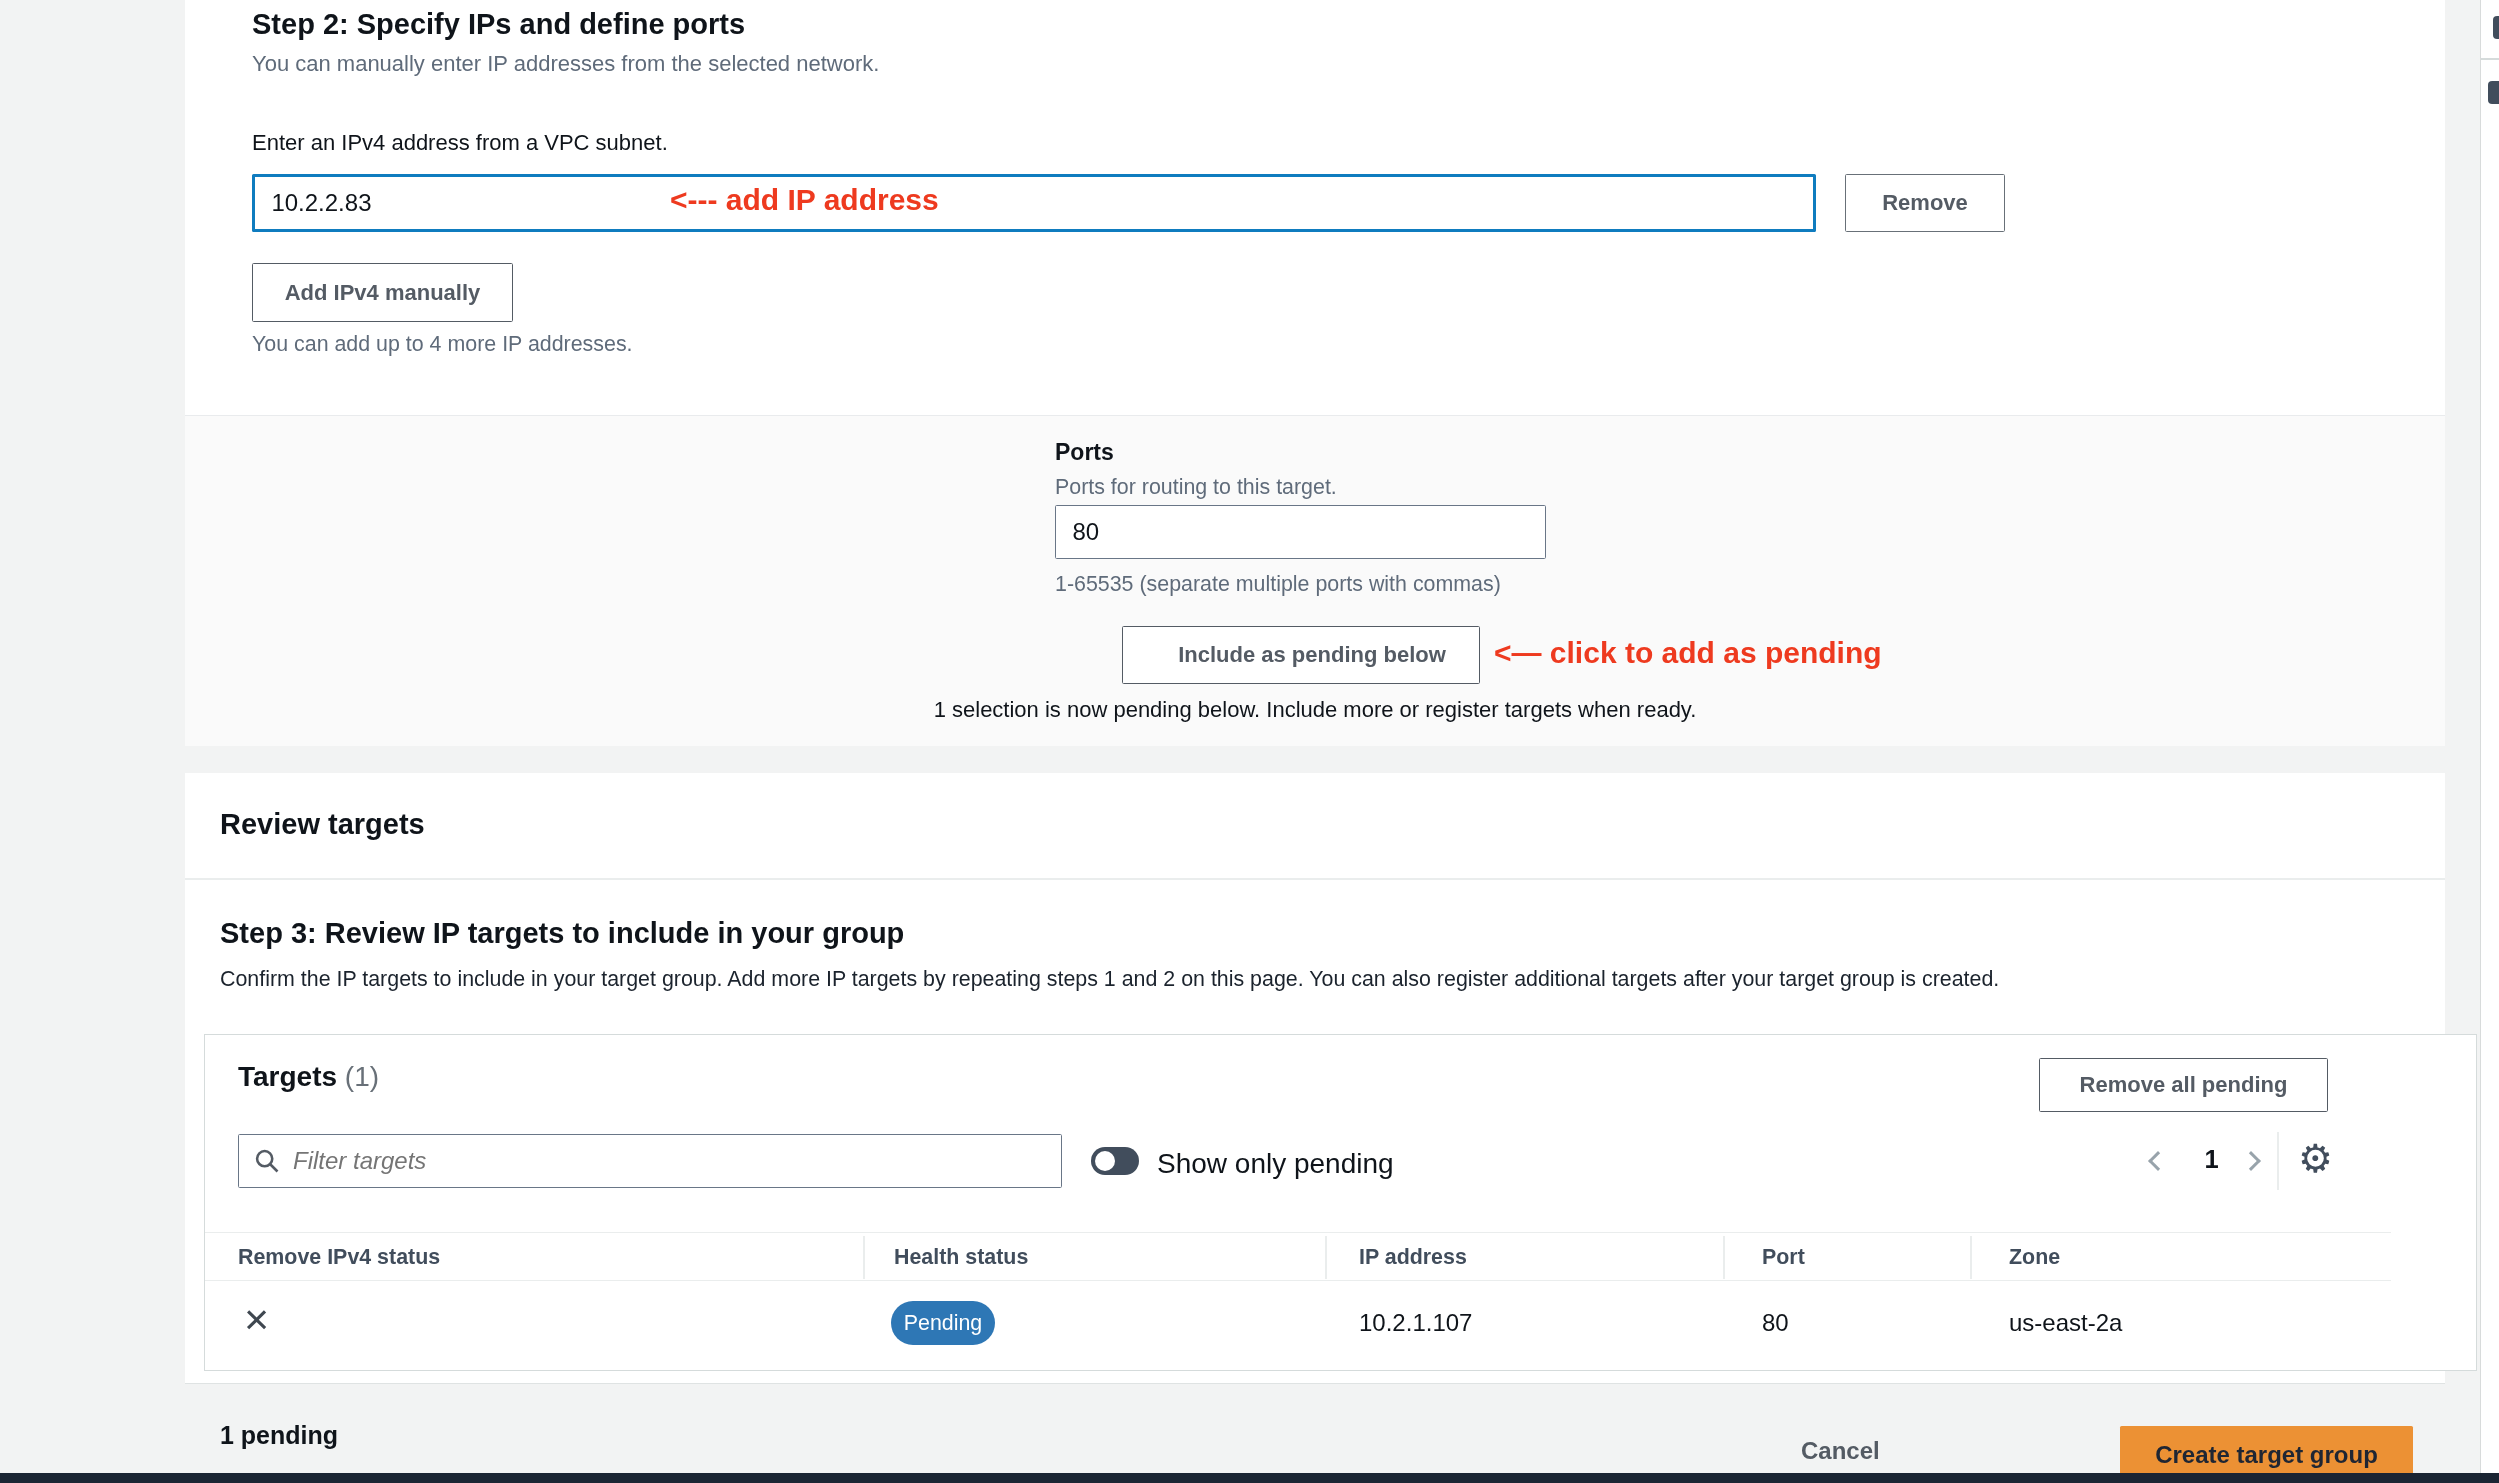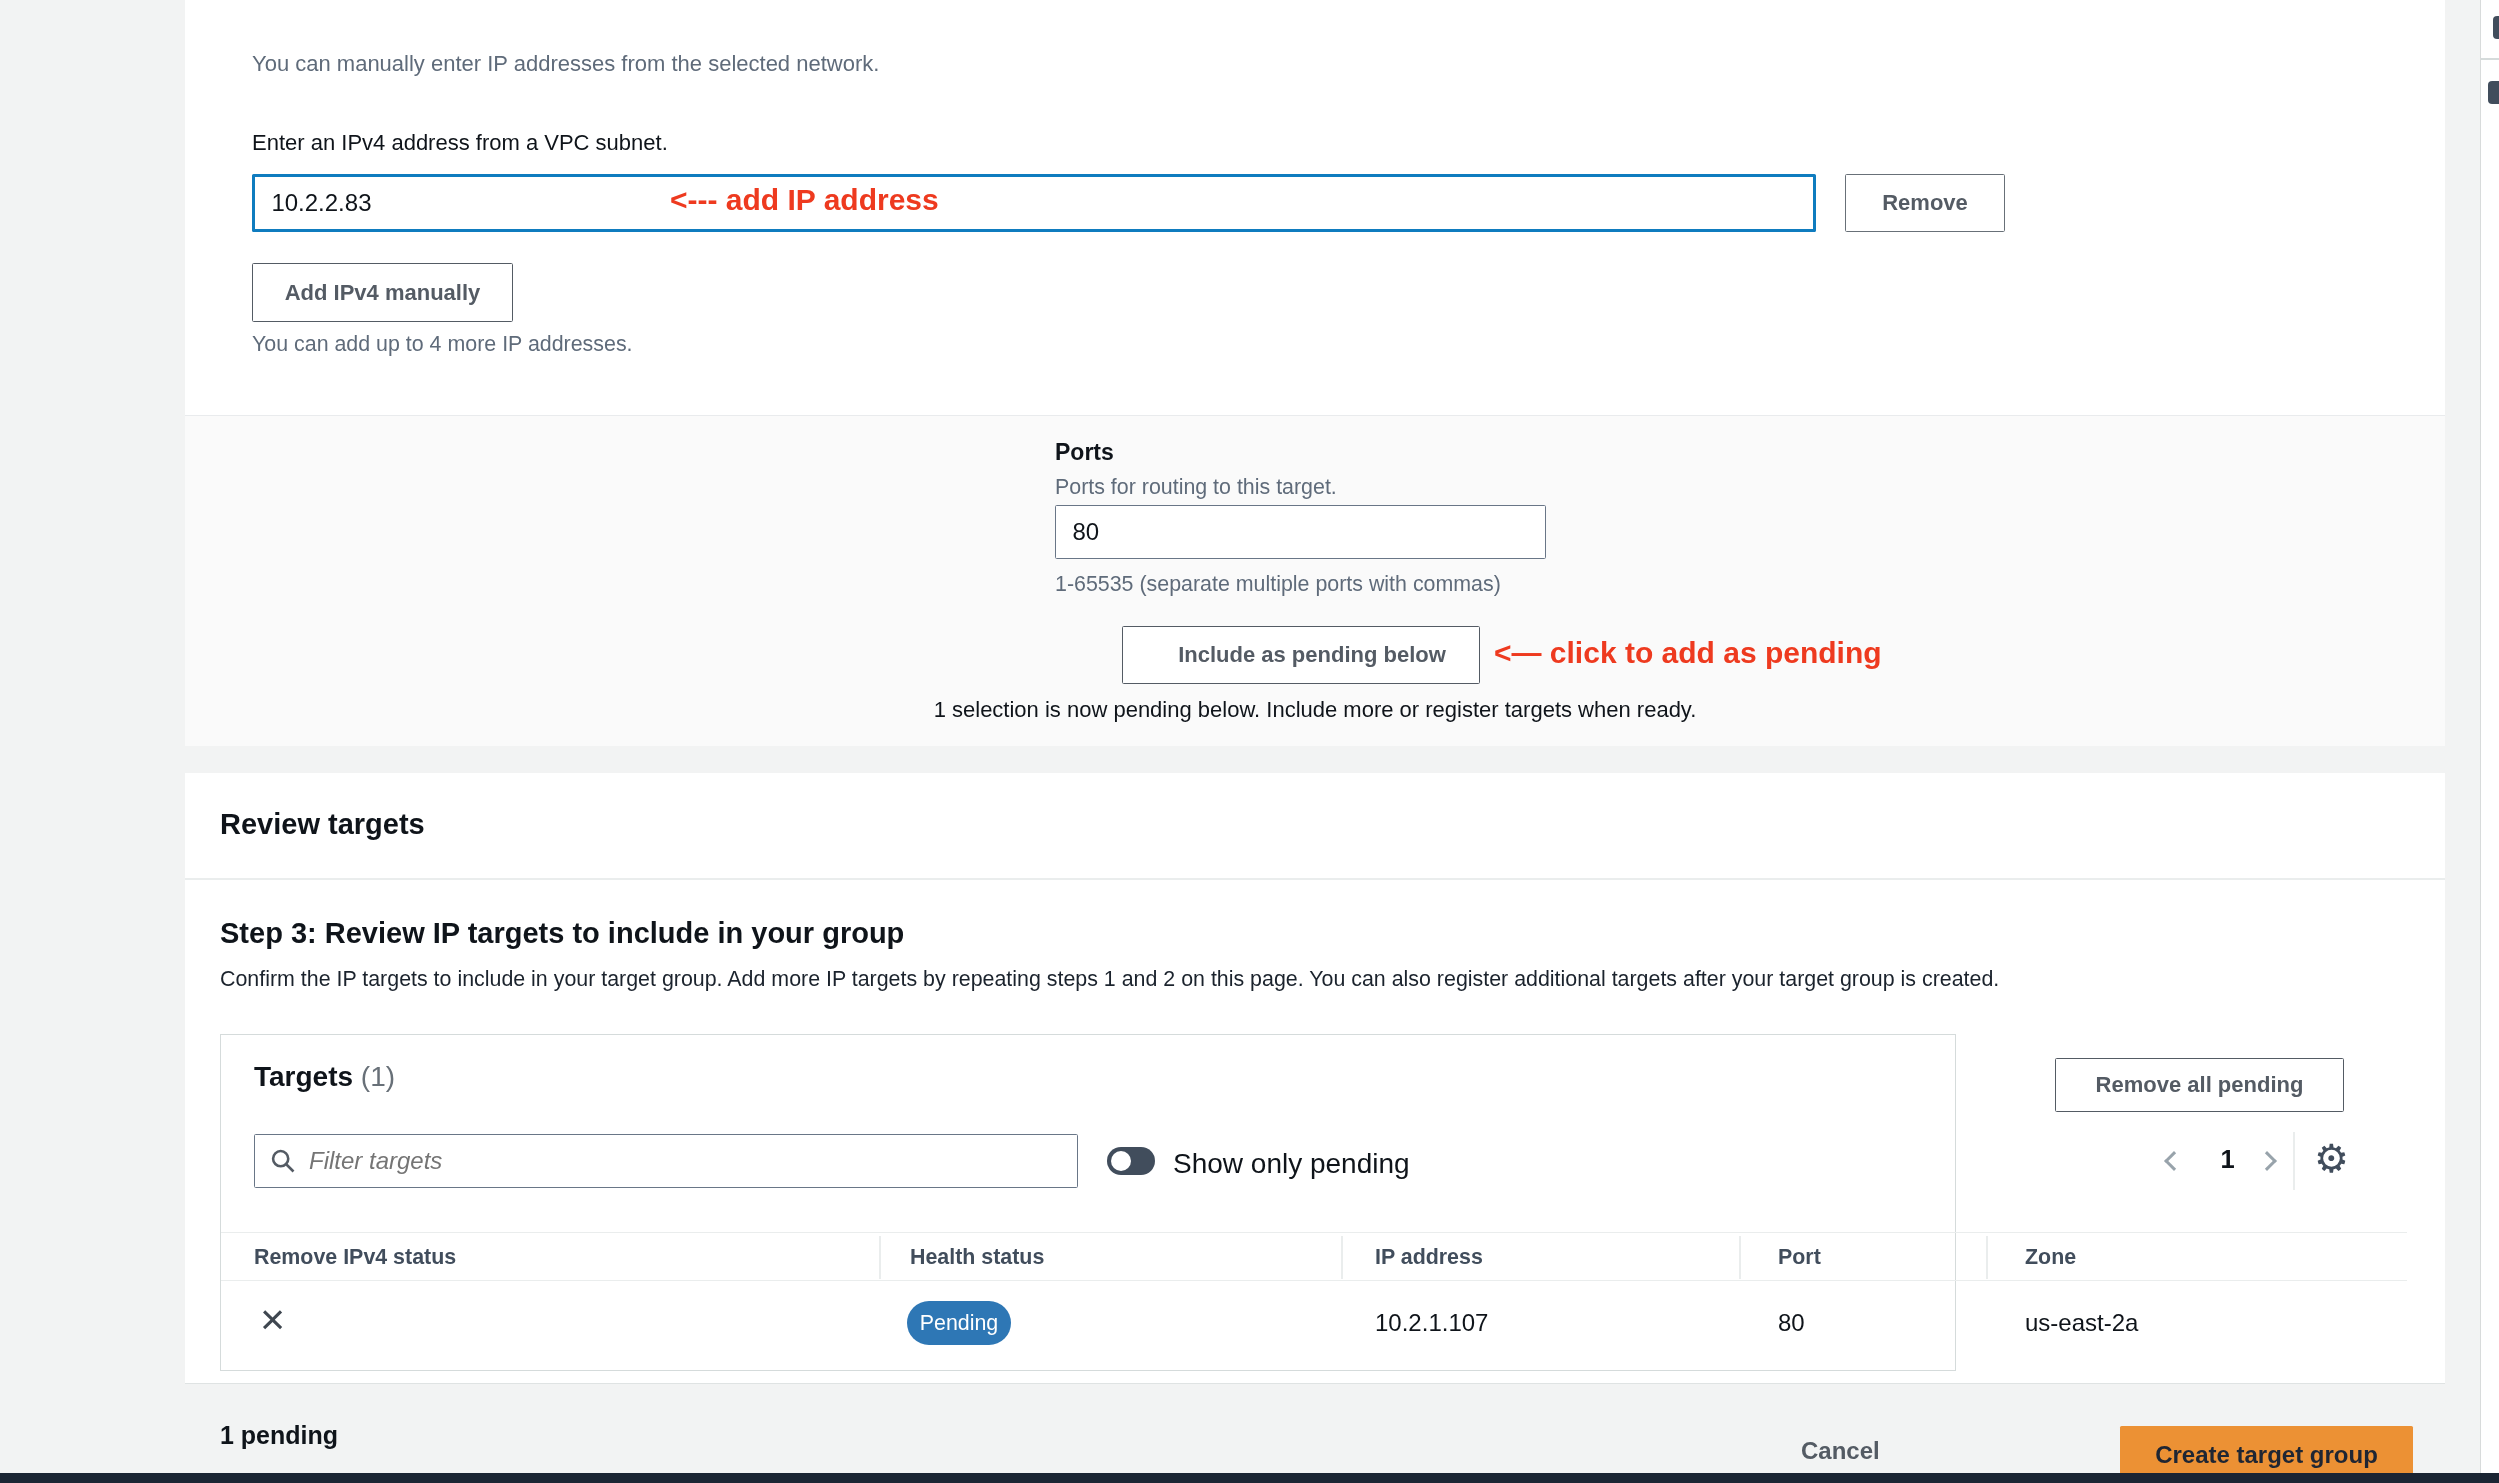--- a/index.html
+++ b/index.html
@@ -54,20 +54,21 @@
                 border-left:1.6px solid #d8dbdb; z-index:40; }
   .edge-frag { position:absolute; background:#414d5c; border-radius:4.1px; }
 </style>
 </head>
 <body>
 
 <div id="canvas">
 
   <div class="card" style="top:0; height:746px;">
 
+    <div class="abs h1" style="left:67px; top:8.2px;">Step 2: Specify IPs and define ports</div>
     <div class="abs sub" style="left:67px; top:51px;">You can manually enter IP addresses from the selected network.</div>
 
     <div class="abs lbl" style="left:67px; top:130px;">Enter an IPv4 address from a VPC subnet.</div>
 
     <input class="abs txtinput focused" style="left: 67px; top: 174px; width: 1564px; height: 58px;" value="10.2.2.83">
 
     <div class="abs annotation" style="left:485px; top:183px;">&lt;--- add IP address</div>
 
     <button class="abs btn" style="left:1660px; top:174px; width:160px; height:58px; border-color:#687078;">Remove</button>
 
@@ -94,21 +95,21 @@
 
   <div class="card" style="top:773px; height:611px;">
 
     <div class="abs h1" style="left:35px; top:35px;">Review targets</div>
 
     <div class="abs" style="left:0; top:105px; width:2260px; height:1.6px; background:#eaeded;"></div>
 
     <div class="abs h1" style="left:35px; top:144px;">Step 3: Review IP targets to include in your group</div>
     <div class="abs" style="left:35px; top:194px; font-size:21.4px; color:#1b232d;">Confirm the IP targets to include in your target group. Add more IP targets by repeating steps 1 and 2 on this page. You can also register additional targets after your target group is created.</div>
 
-    <div class="panel" style="left:35px; top:261px; width:1736px; height:337px;padding-left:36px;">
+    <div class="panel" style="left:19px; top:261px; width:2273px; height:337px;padding-left:36px;">
 
       <div class="abs" style="left:33px; top:26px; font-size:28px;">
         <span style="font-weight:700; color:#0f141a;">Targets</span>
         <span style="color:#687078;">(1)</span>
       </div>
 
       <button class="btn abs" style="left:1834px; top:23px; width:289px; height:54px;">Remove all pending</button>
 
       <div class="abs" style="left:33px; top:99px; width:824px; height:54px;">
         <svg class="abs" style="left:15px; top:13px;" width="28" height="28" viewBox="0 0 24 24">

